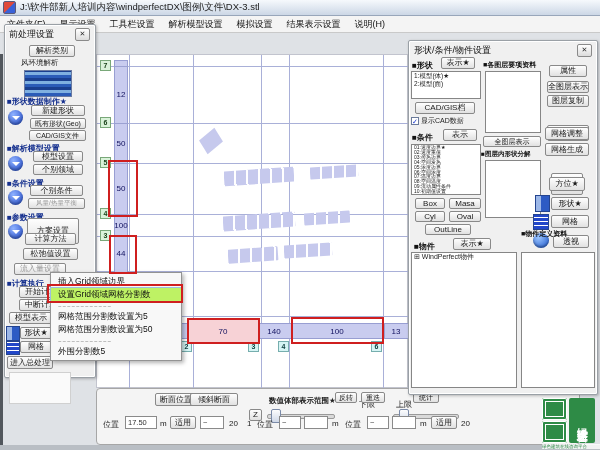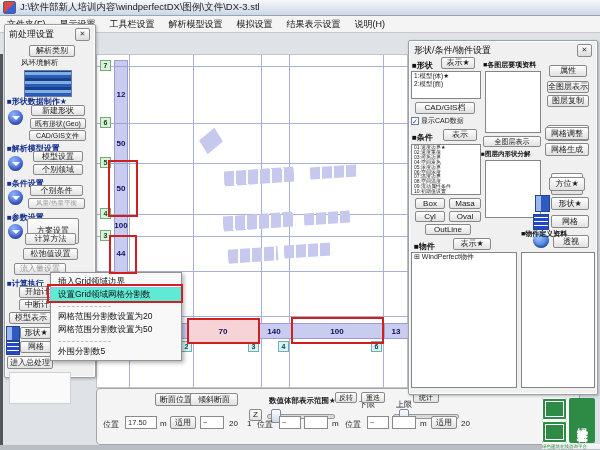--- a/index.html
+++ b/index.html
@@ -46,35 +46,35 @@
   .cb{position:absolute;font-size:7px;color:#222;display:flex;gap:2px;align-items:flex-start;line-height:7.5px}
   .cbx{width:8px;height:8px;background:#fff;border:1px solid #6a7a9a;font-size:7px;line-height:8px;
     color:#1533cc;text-align:center;flex:none;box-sizing:border-box}
   
   #canvas{position:absolute;left:96px;top:54px;width:312px;height:334px;background:#fff;
     border:1px solid #c2c4ce;box-sizing:border-box}
   .glh{position:absolute;left:0;width:312px;height:1px;background:#a9b0d8}
   .glv{position:absolute;top:0;width:1px;height:334px;background:#a9b0d8}
   .band{position:absolute;background:#c9ccef;border:1px solid #989ed2;box-sizing:border-box}
   .bdiv{position:absolute;background:#9ba1d2}
-  .bandnum{position:absolute;font-size:8px;font-weight:bold;color:#10105e;
+  .bandnum{position:absolute;font-size:8px;font-weight:normal;color:#10105e;
     transform:translate(-50%,-50%);white-space:nowrap}
   .redbox{position:absolute;border:2px solid #cf1f1f;box-sizing:border-box;z-index:60}
   .glabel,.clabel{position:absolute;width:11px;height:11px;font-size:7px;font-weight:bold;color:#143c14;
     display:flex;align-items:center;justify-content:center;box-sizing:border-box}
   .glabel{background:#d9f2d9;border:1px solid #79a879}
   .clabel{background:#d6f4f4;border:1px solid #76aeae;color:#104040}
   .bld{position:absolute;background:repeating-linear-gradient(90deg,#c6c9ed 0 10px,rgba(0,0,0,0) 10px 12px);
     transform:rotate(-4deg);border-radius:1px}
   .diamond{position:absolute;background:#c6c9ed;transform:rotate(-40deg) skewX(-8deg)}
   
   #ctxmenu{position:absolute;left:50px;top:272px;width:130px;background:#f8f8f8;
     border:1px solid #939393;box-shadow:2px 2px 4px rgba(0,0,0,.3);z-index:50;padding:2px 0}
   .mitem{height:13px;display:flex;align-items:center;padding-left:7px;font-size:8.5px;color:#111;white-space:nowrap}
-  .mitem.hl{background:#5eead4;outline:1px solid #9dbde0}
+  .mitem.hl{background:#bef264;outline:1px solid #9dbde0}
   .msep{height:9px;display:flex;align-items:center;padding-left:7px;font-size:6px;color:#8a8a8a;letter-spacing:1px}
   
   #bottombar{position:absolute;left:96px;top:388px;width:484px;height:57px;background:#f4f4f4;
     border:1px solid #a6a6a6;border-radius:4px;box-sizing:border-box;z-index:5}
   .fld{position:absolute;background:#fff;border:1px solid #8a8a8a;font-size:7.5px;color:#333;
     display:flex;align-items:center;padding-left:2px;box-sizing:border-box}
   .track{position:absolute;height:3px;background:#d9d9d9;border:1px solid #9a9a9a;border-radius:2px}
   .knob{position:absolute;width:8px;height:12px;background:linear-gradient(#fdfdfd,#cfd8e8);
     border:1px solid #7a8aa8;border-radius:2px}
   .frame-left{position:absolute;left:0;top:54px;width:3px;height:392px;background:#52575d;z-index:2}
@@ -217,21 +217,21 @@
   <span class="grdicon" style="left:1px;top:316px;width:12px;height:12px"></span>
   <div class="b" style="left:15px;top:316px;width:32px;height:12px">网格</div>
   <div class="b" style="left:2px;top:331px;width:46px;height:13px">进入总处理</div>
   <div class="abs" style="left:4px;top:347px;width:60px;height:30px;background:#fafafa;border:1px solid #d0d0d0"></div>
 </div>
 
 <div id="ctxmenu">
   <div class="mitem">插入Grid领域边界</div>
   <div class="mitem hl">设置Grid领域网格分割数</div>
   <div class="msep">~~~~~~~~~~~~</div>
-  <div class="mitem">网格范围分割数设置为20</div>
+  <div class="mitem">网格范围分割数设置为5</div>
   <div class="mitem">网格范围分割数设置为50</div>
   <div class="msep">~~~~~~~~~~~~</div>
   <div class="mitem">外围分割数5</div>
 </div>
 <div class="redbox" style="left:47px;top:284px;width:136px;height:19px;z-index:65"></div>
 
 <div id="rightpanel" class="panel" style="left:408px;top:40px;width:190px;height:355px;z-index:10">
   <span class="ptitle" style="left:5px;top:3px">形状/条件/物件设置</span>
   <span class="closebox" style="left:168px;top:3px">✕</span>
 

